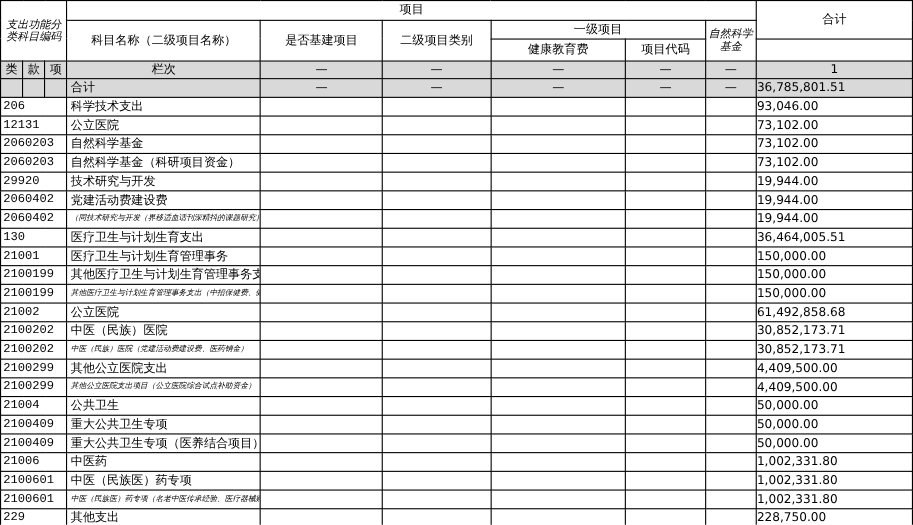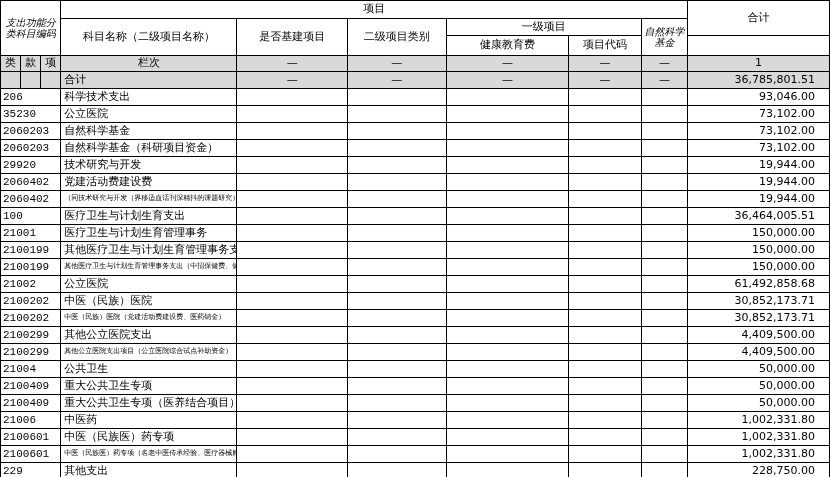--- a/index.html
+++ b/index.html
@@ -40,28 +40,27 @@
     overflow:hidden;
     font-family:Liberation Mono, monospace;
   }
   .name-cell{
     padding-left:3px;
     text-align:left;
     white-space:nowrap;
     overflow:hidden;
   }
   .amt-cell{
-    text-align:right;
     padding-right:14px;
     white-space:nowrap;
     overflow:hidden;
   }
   .ctr{text-align:center;}
   .row td{height:16px;}
-  .xsmall{font-size:7px;}
+  .xsmall{font-size:7px;font-style:italic;}
   .dash{text-align:center;}
   .title-row td{height:17px;}
   .tiny-head{font-size:10px;line-height:1.15;font-style:italic;}
   .sum-row td{background:#d9d9d9;}
 </style>
 </head>
 <body>
 
 <table>
   <colgroup>
@@ -130,21 +129,21 @@
         <td class="code-cell" colspan="3">206</td>
         <td class="name-cell">科学技术支出</td>
         <td class="ctr"></td>
         <td class="ctr"></td>
         <td class="ctr"></td>
         <td class="ctr"></td>
         <td class="ctr"></td>
         <td class="amt-cell">93,046.00</td>
       </tr>
       <tr class="row">
-        <td class="code-cell" colspan="3">35230</td>
+        <td class="code-cell" colspan="3">12131</td>
         <td class="name-cell">公立医院</td>
         <td class="ctr"></td>
         <td class="ctr"></td>
         <td class="ctr"></td>
         <td class="ctr"></td>
         <td class="ctr"></td>
         <td class="amt-cell">73,102.00</td>
       </tr>
       <tr class="row">
         <td class="code-cell" colspan="3">2060203</td>
@@ -190,21 +189,21 @@
         <td class="code-cell" colspan="3">2060402</td>
         <td class="name-cell xsmall">（同技术研究与开发（界移适血话刊深精抖的课题研究）</td>
         <td class="ctr"></td>
         <td class="ctr"></td>
         <td class="ctr"></td>
         <td class="ctr"></td>
         <td class="ctr"></td>
         <td class="amt-cell">19,944.00</td>
       </tr>
       <tr class="row">
-        <td class="code-cell" colspan="3">100</td>
+        <td class="code-cell" colspan="3">130</td>
         <td class="name-cell">医疗卫生与计划生育支出</td>
         <td class="ctr"></td>
         <td class="ctr"></td>
         <td class="ctr"></td>
         <td class="ctr"></td>
         <td class="ctr"></td>
         <td class="amt-cell">36,464,005.51</td>
       </tr>
       <tr class="row">
         <td class="code-cell" colspan="3">21001</td>

